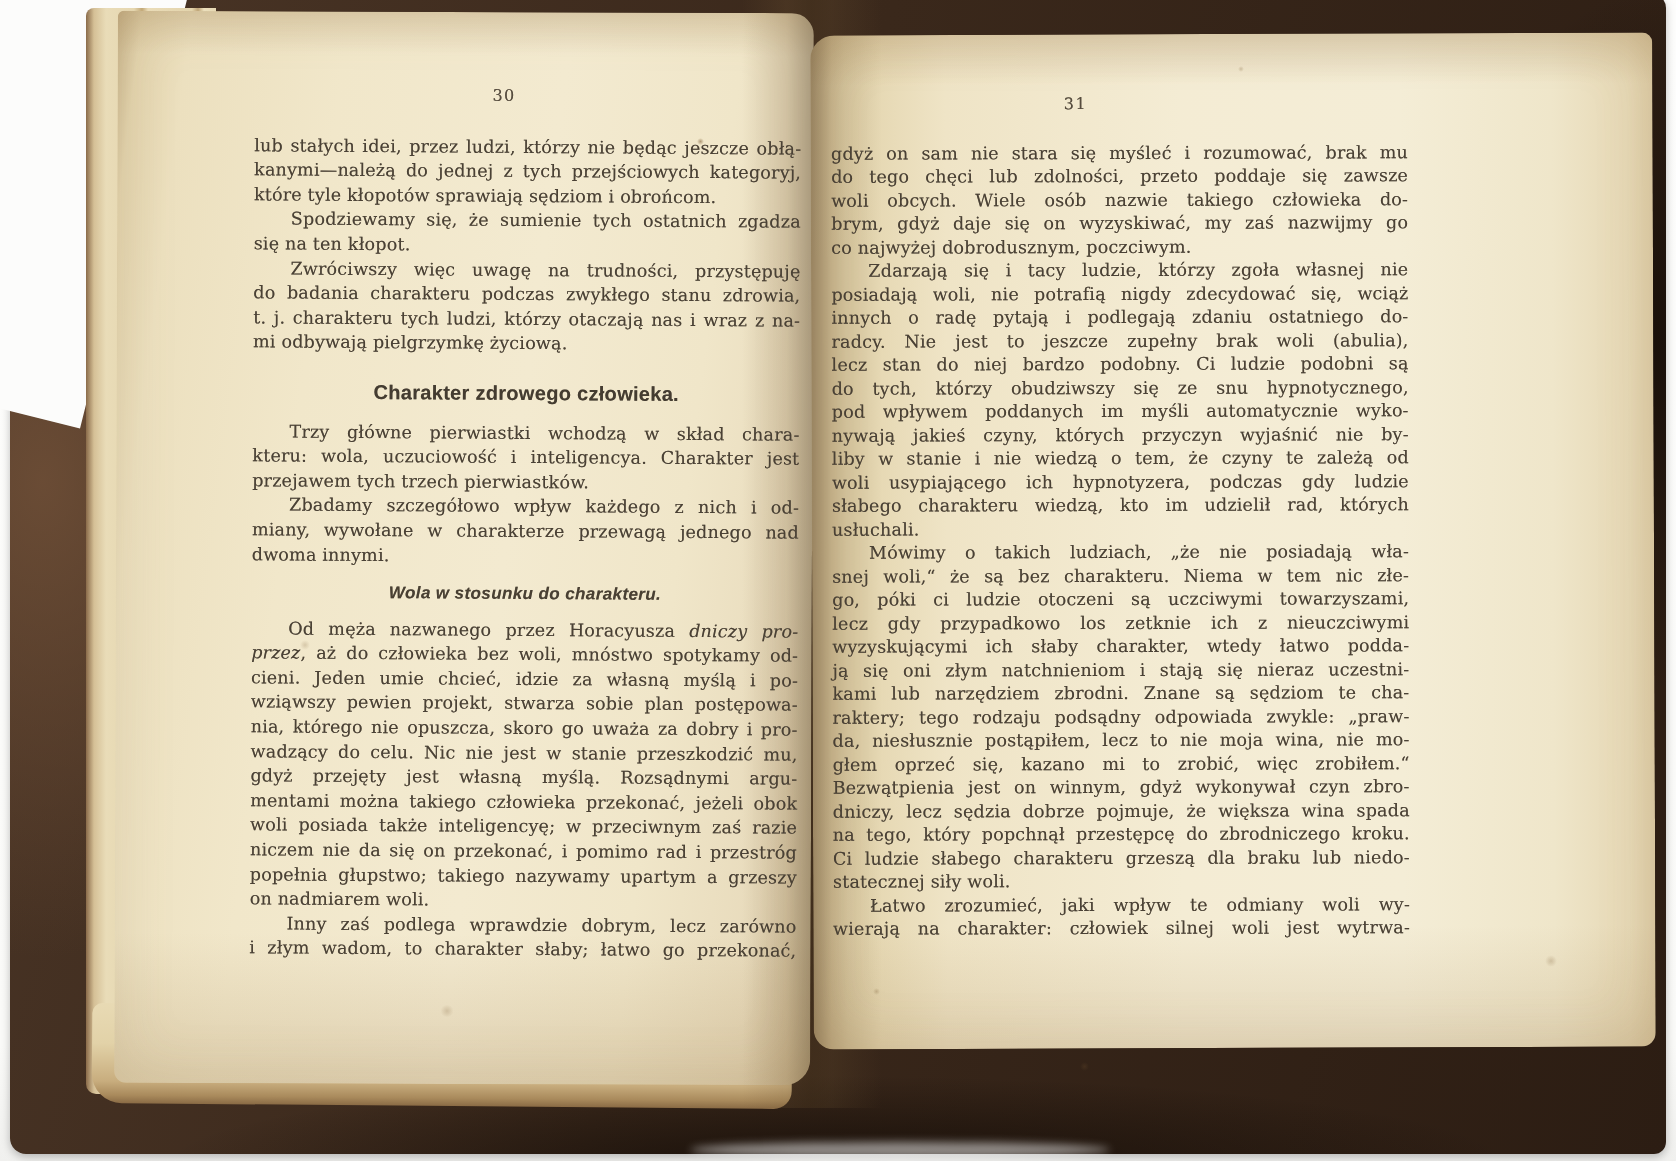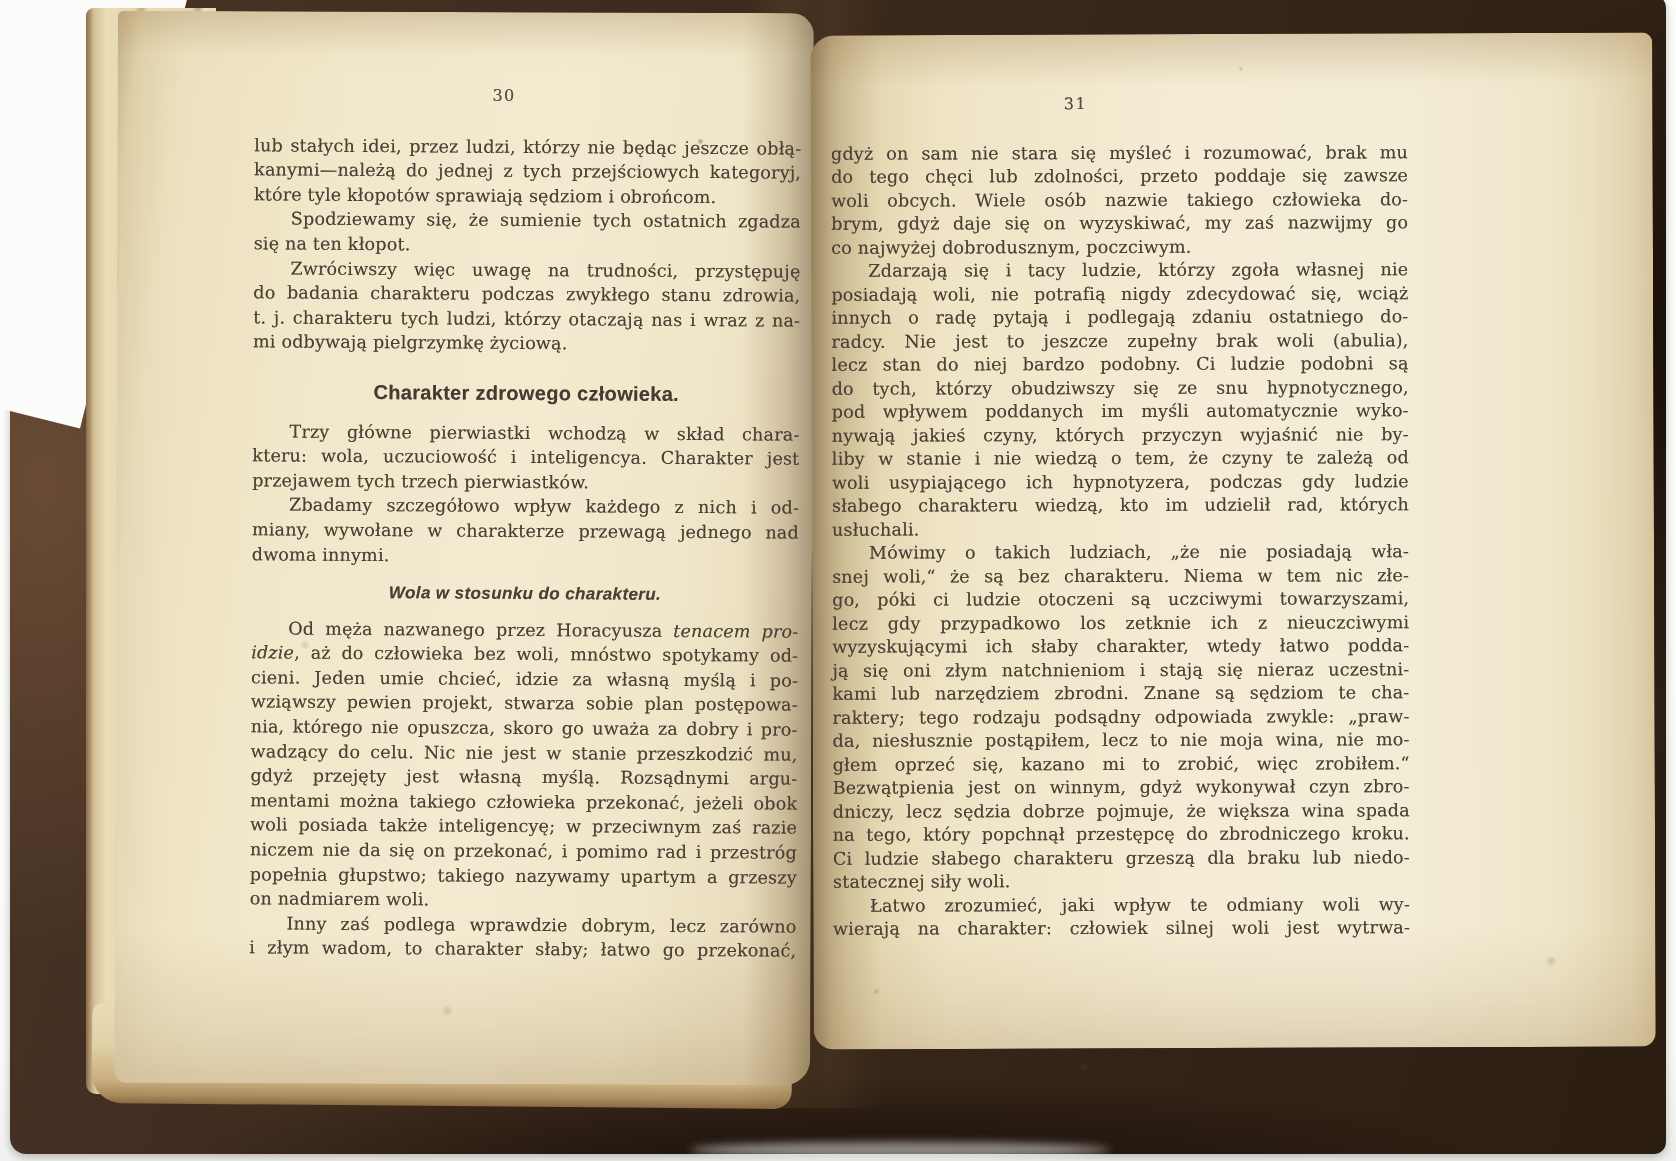--- a/index.html
+++ b/index.html
@@ -158,22 +158,22 @@
         <div class="line just">kteru: wola, uczuciowość i inteligencya. Charakter jest</div>
         <div class="line">przejawem tych trzech pierwiastków.</div>
       </div>
       <div class="para">
         <div class="line just indent">Zbadamy szczegółowo wpływ każdego z nich i od-</div>
         <div class="line just">miany, wywołane w charakterze przewagą jednego nad</div>
         <div class="line">dwoma innymi.</div>
       </div>
       <div class="subheading">Wola w stosunku do charakteru.</div>
       <div class="para">
-        <div class="line just indent">Od męża nazwanego przez Horacyusza <i>tenacem pro-</i></div>
-        <div class="line just"><i>idzie</i>, aż do człowieka bez woli, mnóstwo spotykamy od-</div>
+        <div class="line just indent">Od męża nazwanego przez Horacyusza <i>dniczy pro-</i></div>
+        <div class="line just"><i>przez</i>, aż do człowieka bez woli, mnóstwo spotykamy od-</div>
         <div class="line just">cieni. Jeden umie chcieć, idzie za własną myślą i po-</div>
         <div class="line just">wziąwszy pewien projekt, stwarza sobie plan postępowa-</div>
         <div class="line just">nia, którego nie opuszcza, skoro go uważa za dobry i pro-</div>
         <div class="line just">wadzący do celu. Nic nie jest w stanie przeszkodzić mu,</div>
         <div class="line just">gdyż przejęty jest własną myślą. Rozsądnymi argu-</div>
         <div class="line just">mentami można takiego człowieka przekonać, jeżeli obok</div>
         <div class="line just">woli posiada także inteligencyę; w przeciwnym zaś razie</div>
         <div class="line just">niczem nie da się on przekonać, i pomimo rad i przestróg</div>
         <div class="line just">popełnia głupstwo; takiego nazywamy upartym a grzeszy</div>
         <div class="line">on nadmiarem woli.</div>

